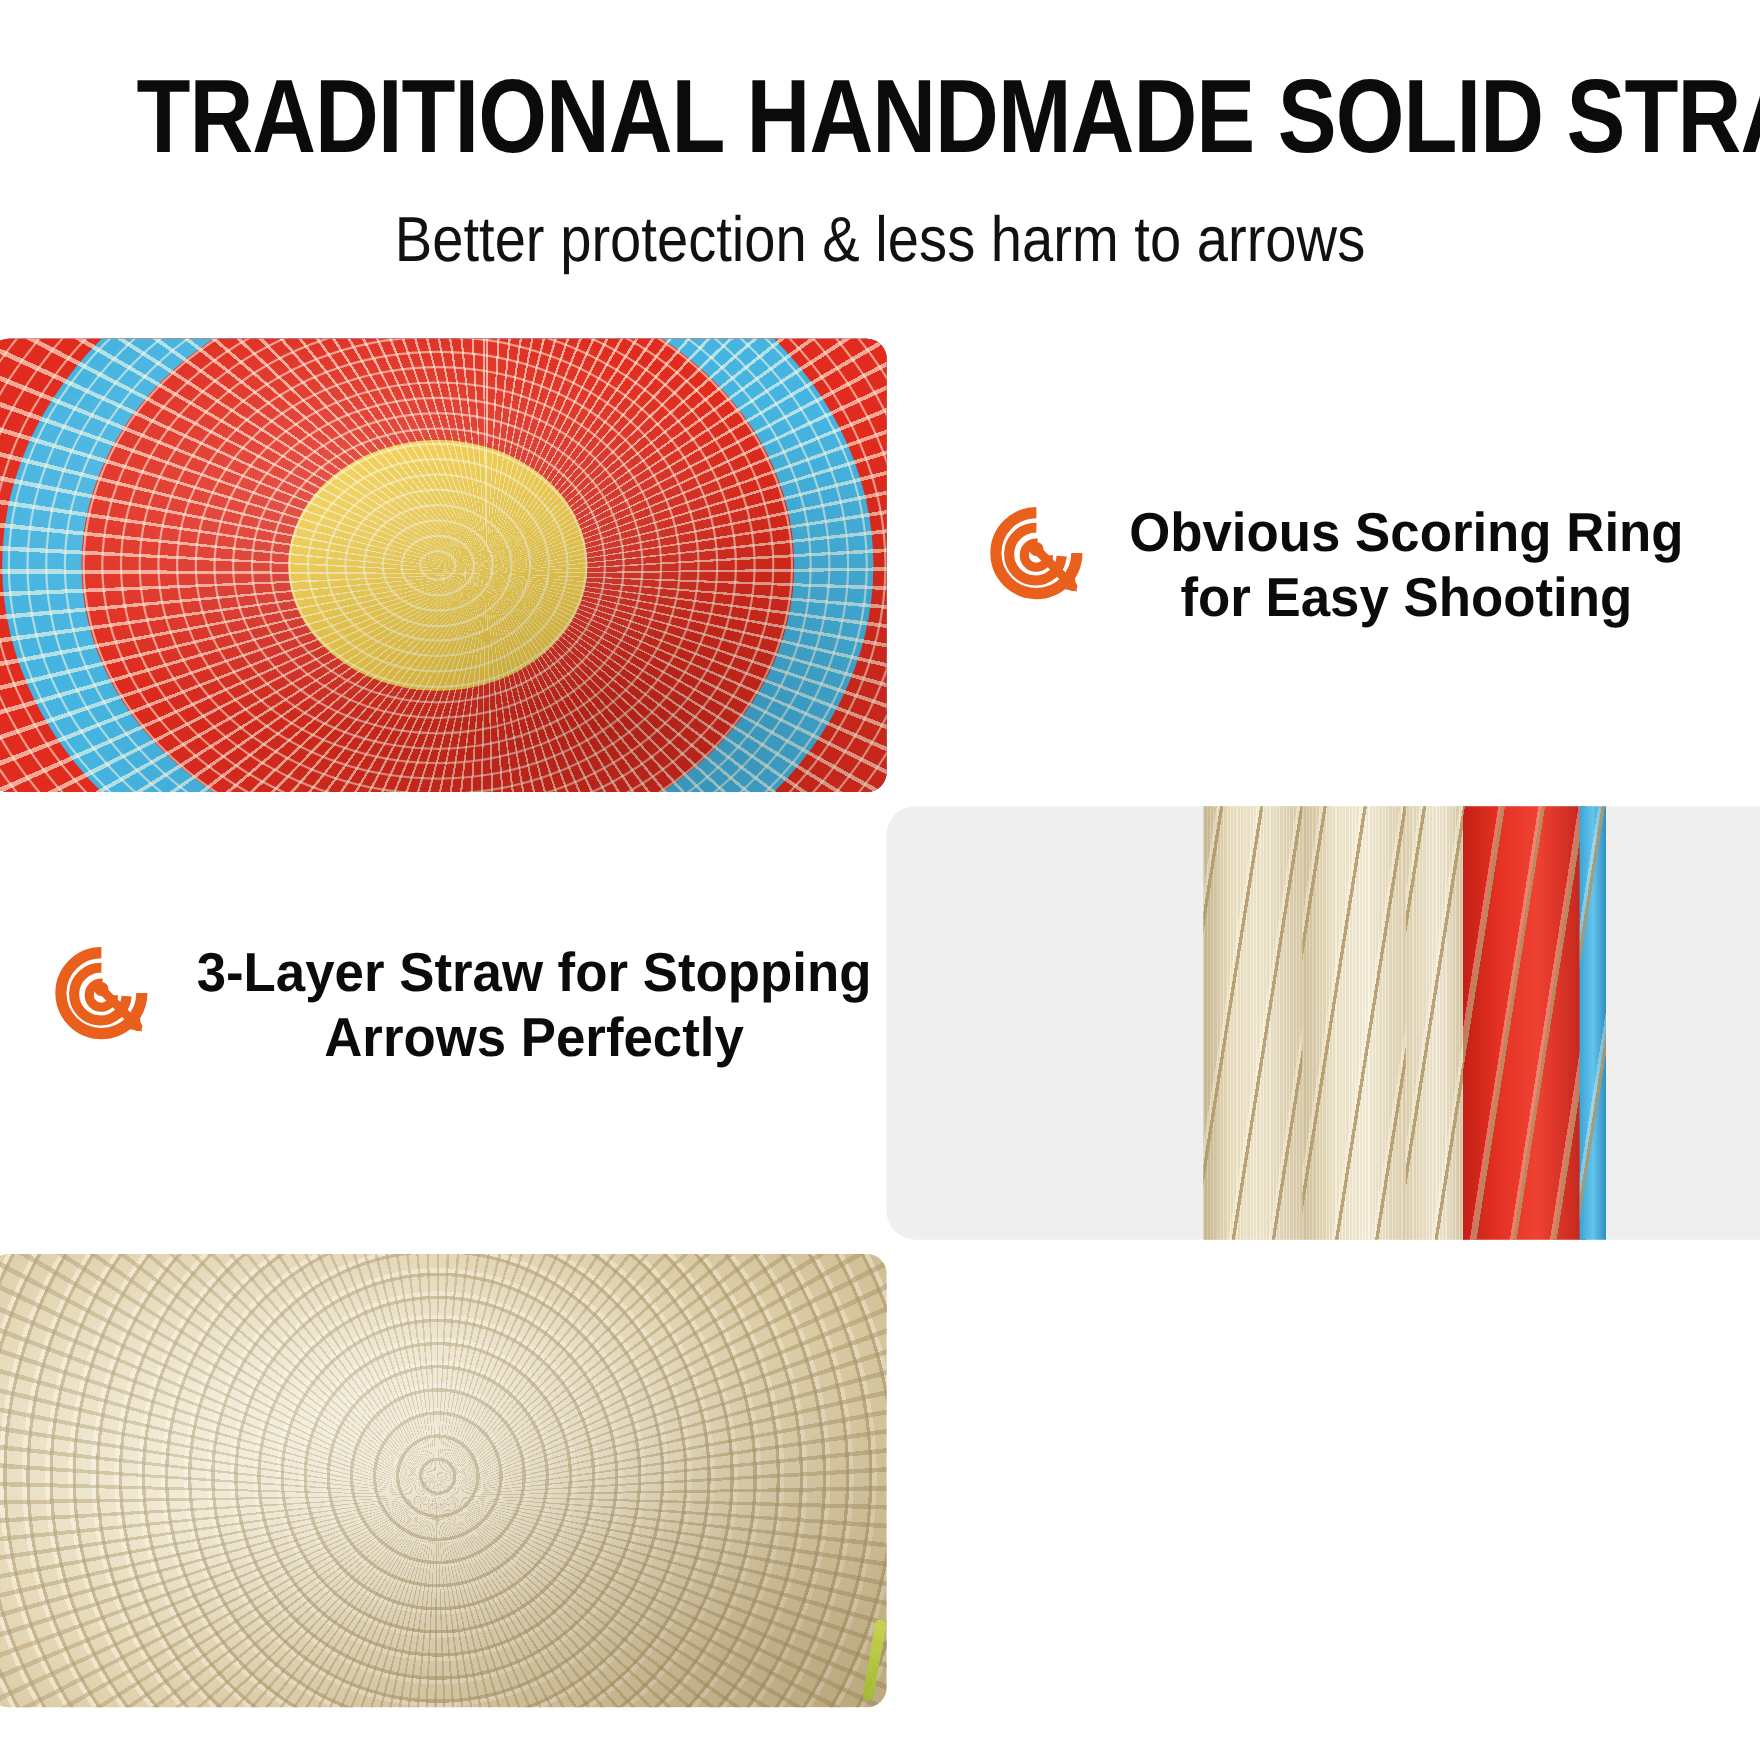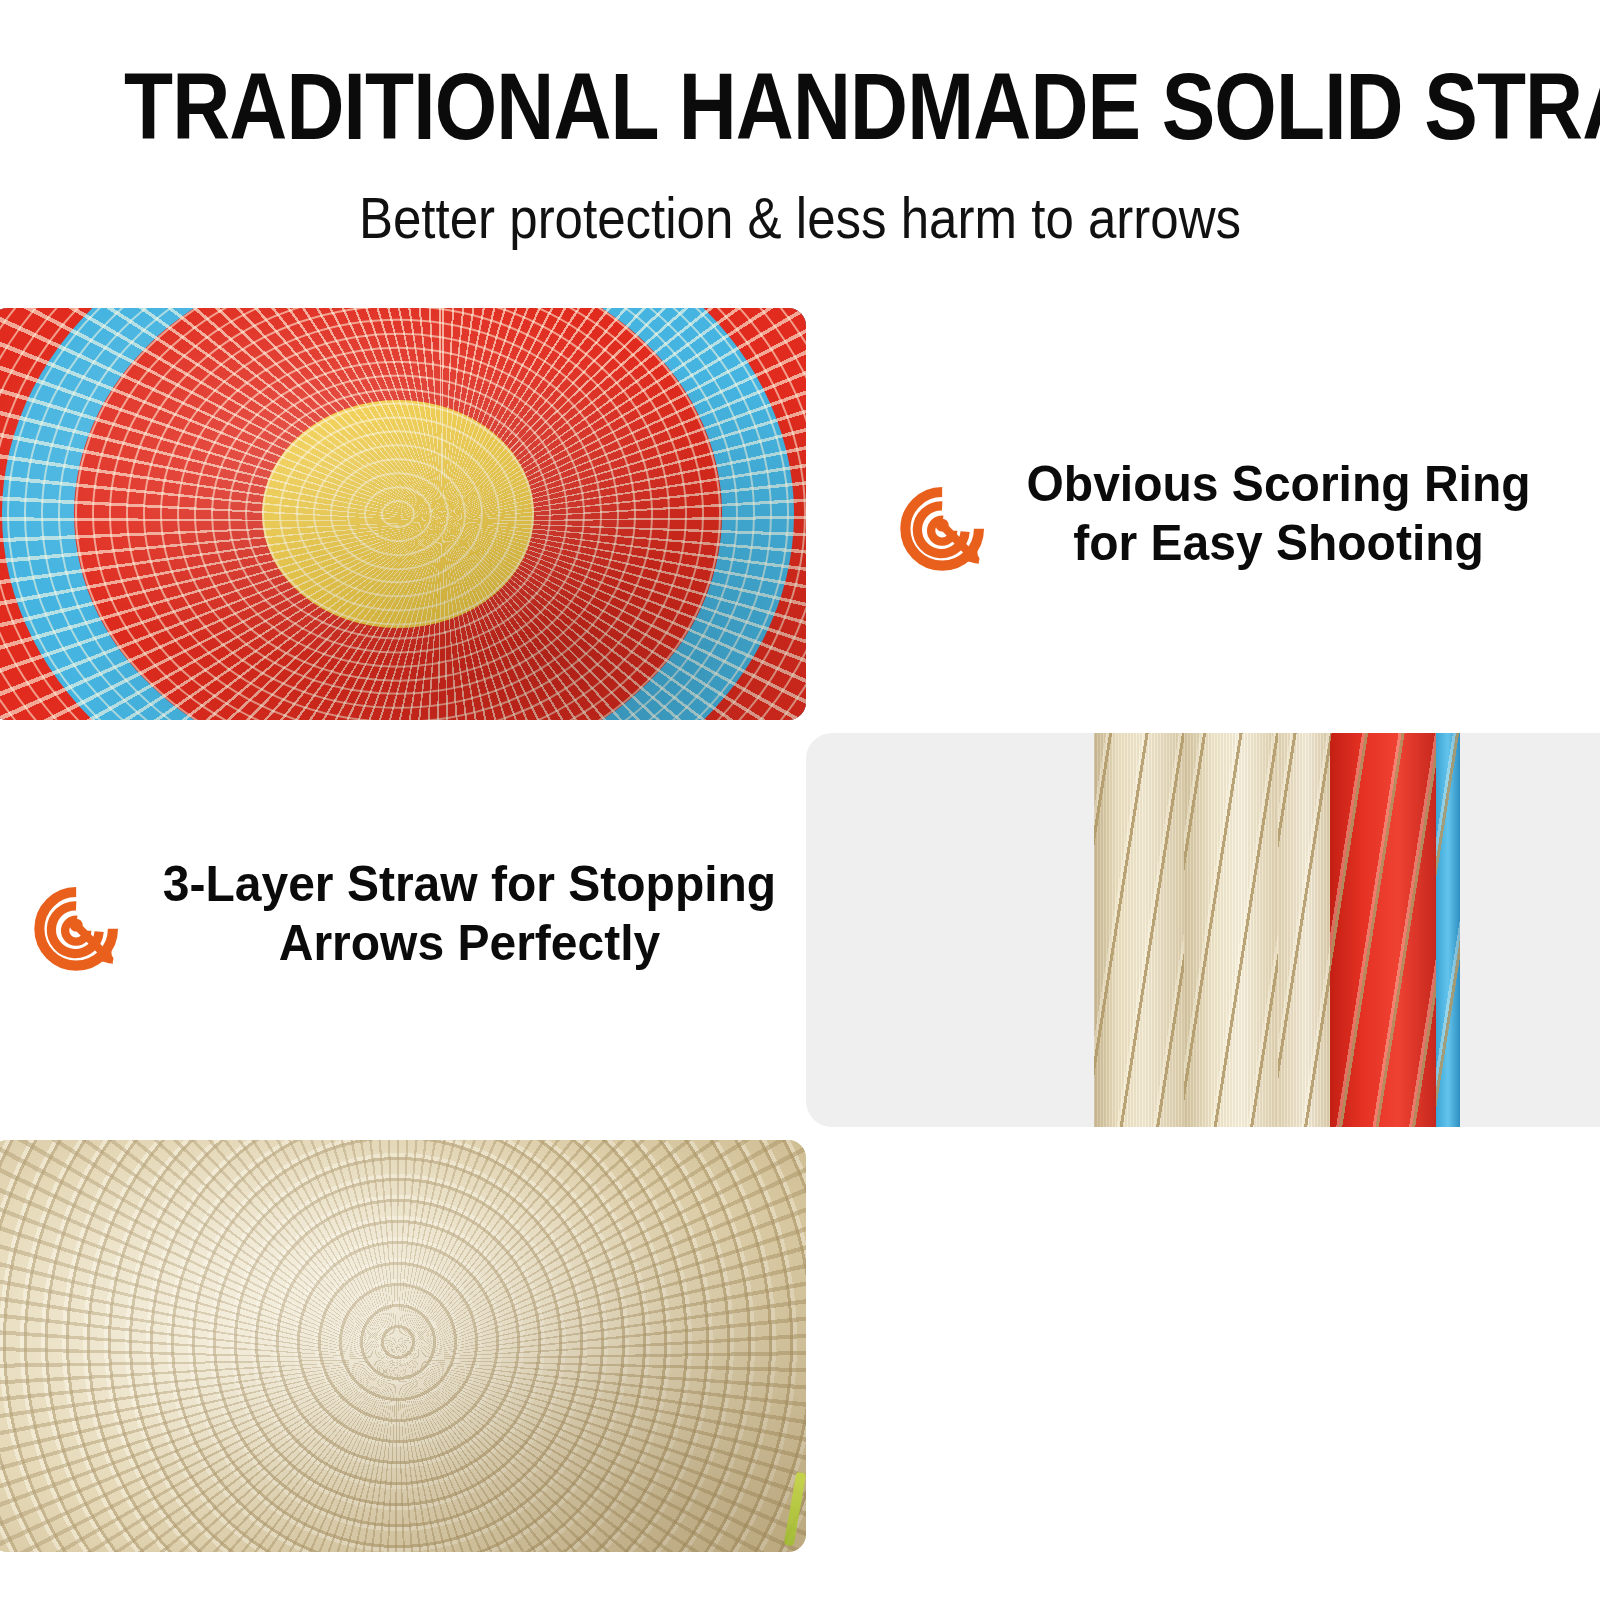--- a/index.html
+++ b/index.html
@@ -216,42 +216,42 @@
     background: linear-gradient(180deg,#c9d84a,#9fbc2e);
     transform: rotate(10deg);
     border-radius: 4px;
     opacity: 0.9;
   }
 
   
   .feature {
     position: absolute;
     display: flex;
-    align-items: flex-end;
+    align-items: flex-start;
   }
   .feature-icon {
     flex: 0 0 auto;
     width: 92px;
     height: 92px;
     margin-right: 26px;
   }
   .feature-text {
     font-family: "Liberation Sans Narrow", "Liberation Sans", sans-serif;
     font-weight: bold;
     font-size: 50px;
     line-height: 1.18;
     color: #0b0b0b;
     text-align: center;
     white-space: pre-line;
     transform: scaleX(0.96);
     transform-origin: 50% 50%;
   }
 
   #feature-1 { left: 898px; top: 455px; }
-  #feature-2 { left: 32px;  top: 855px; }
+  #feature-2 { left: 48px;  top: 855px; }
   #feature-3 { left: 918px; top: 1248px; }
 </style>
 </head>
 <body>
 
 <div id="page">
 
   <div class="headline">TRADITIONAL HANDMADE SOLID STRAW</div>
 
   <div class="subhead">Better protection &amp; less harm to arrows</div>

